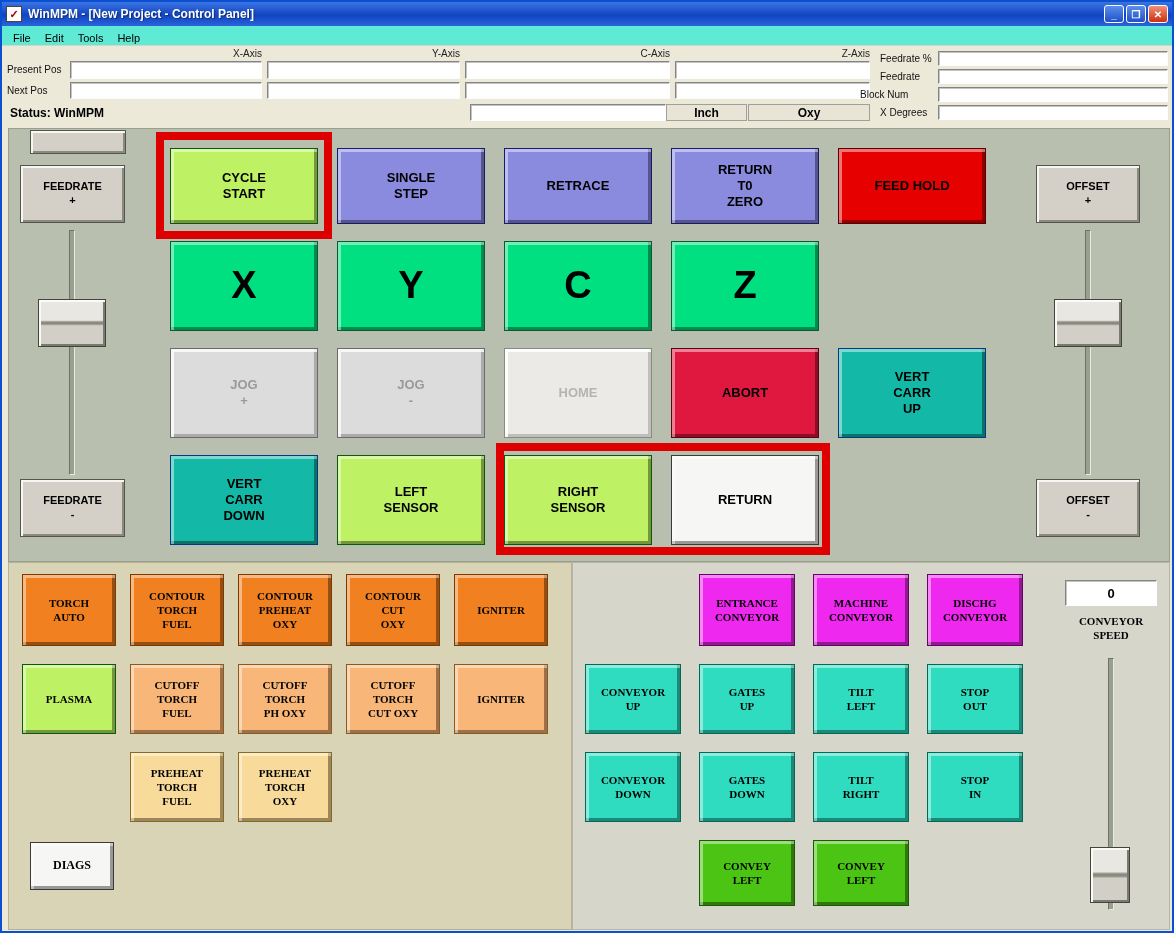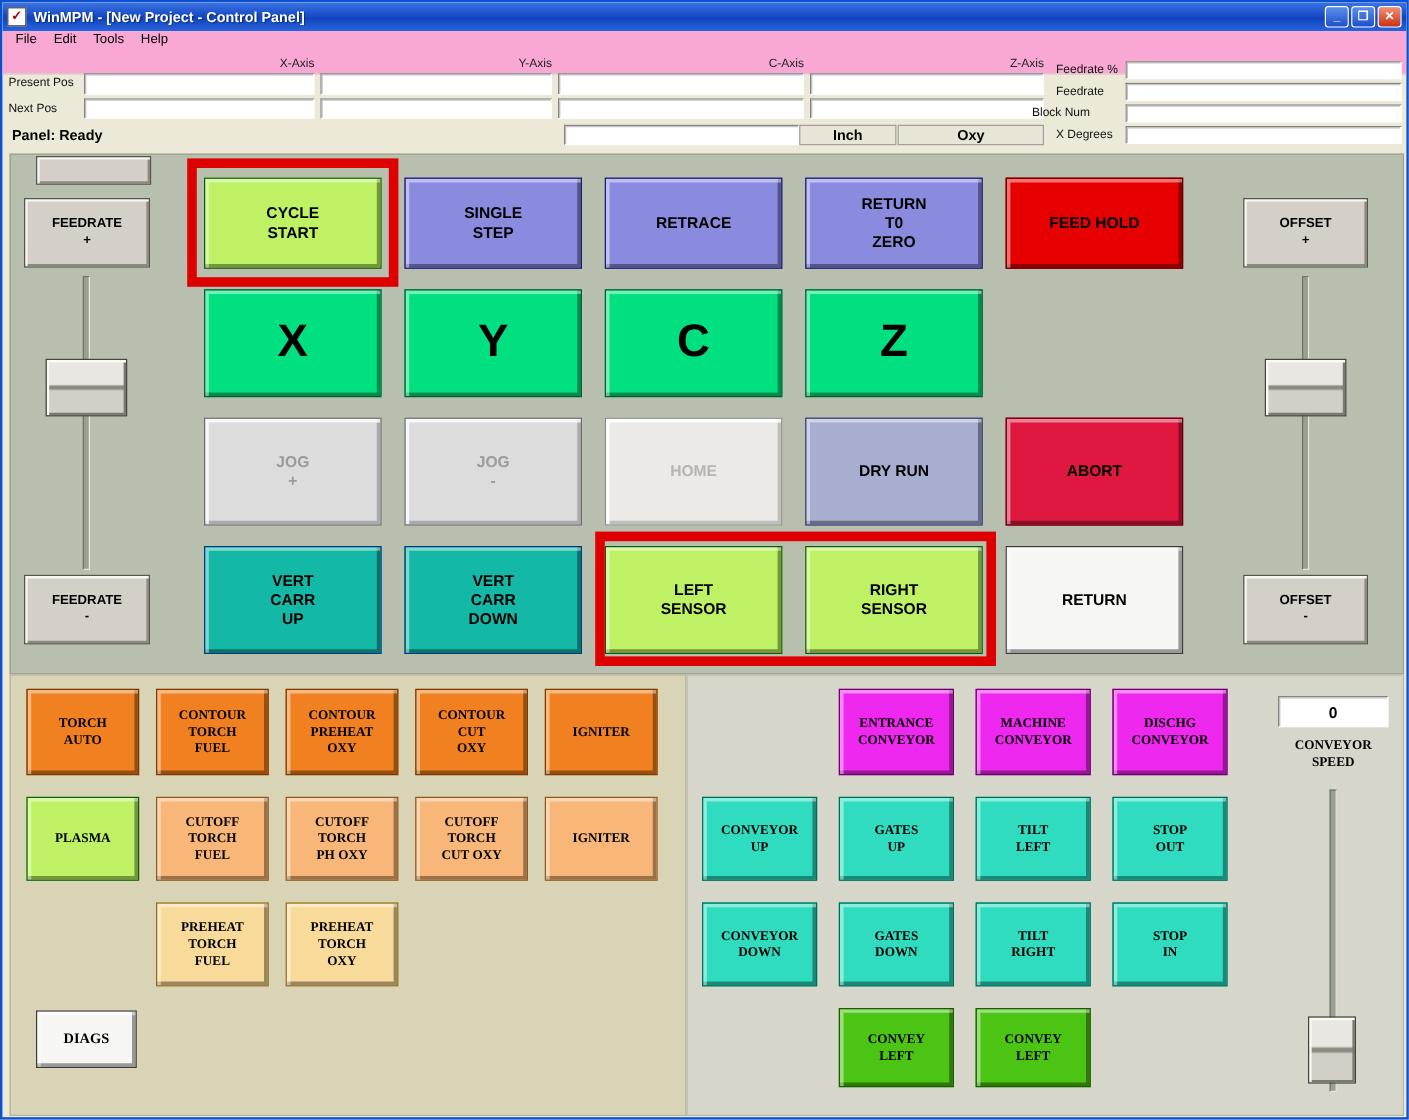--- a/index.html
+++ b/index.html
@@ -14,22 +14,22 @@
     font-size:11px; line-height:14px; text-align:center; font-weight:bold; }
   .title-text { color:#fff; font-weight:bold; font-size:12px; flex:1; padding-left:2px;
     text-shadow:1px 1px 1px rgba(0,0,0,.4); white-space:nowrap; overflow:hidden; }
   .win-controls { display:flex; gap:2px; }
   .wbtn { width:20px; height:18px; border:1px solid #fff; border-radius:3px; color:#fff;
     font-size:10px; font-weight:bold; display:flex; align-items:center; justify-content:center; cursor:pointer; }
   .wbtn.min, .wbtn.max { background:linear-gradient(#5a90ec,#2050c8); }
   .wbtn.close { background:linear-gradient(#f09078,#cc3010); }
 
   
-  .menubar { position:absolute; left:0; top:24px; right:0; height:36px; background:#f9a8d4;
-    font-size:11px; display:flex; align-items:flex-start; padding-left:4px; border-bottom:1px solid #d6d2c4; }
+  .menubar { position:absolute; left:0; top:24px; right:0; height:20px; background:#5eead4;
+    font-size:11px; display:flex; align-items:flex-end; padding-left:4px; border-bottom:1px solid #d6d2c4; }
   .menu-item { padding:1px 7px; cursor:pointer; }
 
   
   .axis-header { position:absolute; font-size:10px; color:#222; text-align:right; }
   .row-label { position:absolute; font-size:10px; color:#111; }
   .field { position:absolute; background:#fff; border:1px solid;
     border-color:#848484 #fdfdfd #fdfdfd #848484; box-shadow:inset 1px 1px 0 #c4c4c4; }
   .seg { position:absolute; background:#e8e5d6; border:1px solid #a0a098; font-weight:bold;
     font-size:12px; display:flex; align-items:center; justify-content:center; }
   .status-label { position:absolute; font-weight:bold; font-size:12px; }
@@ -134,21 +134,21 @@
   <div class="field" style="left:265px;top:59px;width:193px;height:18px"></div>
   <div class="field" style="left:463px;top:59px;width:205px;height:18px"></div>
   <div class="field" style="left:673px;top:59px;width:195px;height:18px"></div>
 
   <div class="row-label" style="left:5px;top:83px">Next Pos</div>
   <div class="field" style="left:68px;top:80px;width:192px;height:17px"></div>
   <div class="field" style="left:265px;top:80px;width:193px;height:17px"></div>
   <div class="field" style="left:463px;top:80px;width:205px;height:17px"></div>
   <div class="field" style="left:673px;top:80px;width:195px;height:17px"></div>
 
-  <div class="status-label" style="left:8px;top:104px">Panel: Ready</div>
+  <div class="status-label" style="left:8px;top:104px">Status: WinMPM</div>
   <div class="field" style="left:468px;top:102px;width:196px;height:17px"></div>
   <div class="seg" style="left:664px;top:102px;width:81px;height:17px">Inch</div>
   <div class="seg" style="left:746px;top:102px;width:122px;height:17px">Oxy</div>
 
   <div class="row-label" style="left:878px;top:51px">Feedrate %</div>
   <div class="row-label" style="left:878px;top:69px">Feedrate</div>
   <div class="row-label" style="left:858px;top:87px">Block Num</div>
   <div class="row-label" style="left:878px;top:105px">X Degrees</div>
   <div class="field" style="left:936px;top:49px;width:230px;height:15px"></div>
   <div class="field" style="left:936px;top:67px;width:230px;height:15px"></div>
@@ -188,21 +188,20 @@
     <div class="btn c-spring big">Y</div>
     <div class="btn c-spring big">C</div>
     <div class="btn c-spring big">Z</div>
     <div></div>
 
     <div class="btn c-disabled">JOG
 +</div>
     <div class="btn c-disabled">JOG
 -</div>
     <div class="btn c-home">HOME</div>
-    <div class="btn c-grayblue">DRY RUN</div>
     <div class="btn c-crimson">ABORT</div>
 
     <div class="btn c-blue">VERT
 CARR
 UP</div>
     <div class="btn c-blue">VERT
 CARR
 DOWN</div>
     <div class="btn c-green">LEFT
 SENSOR</div>

